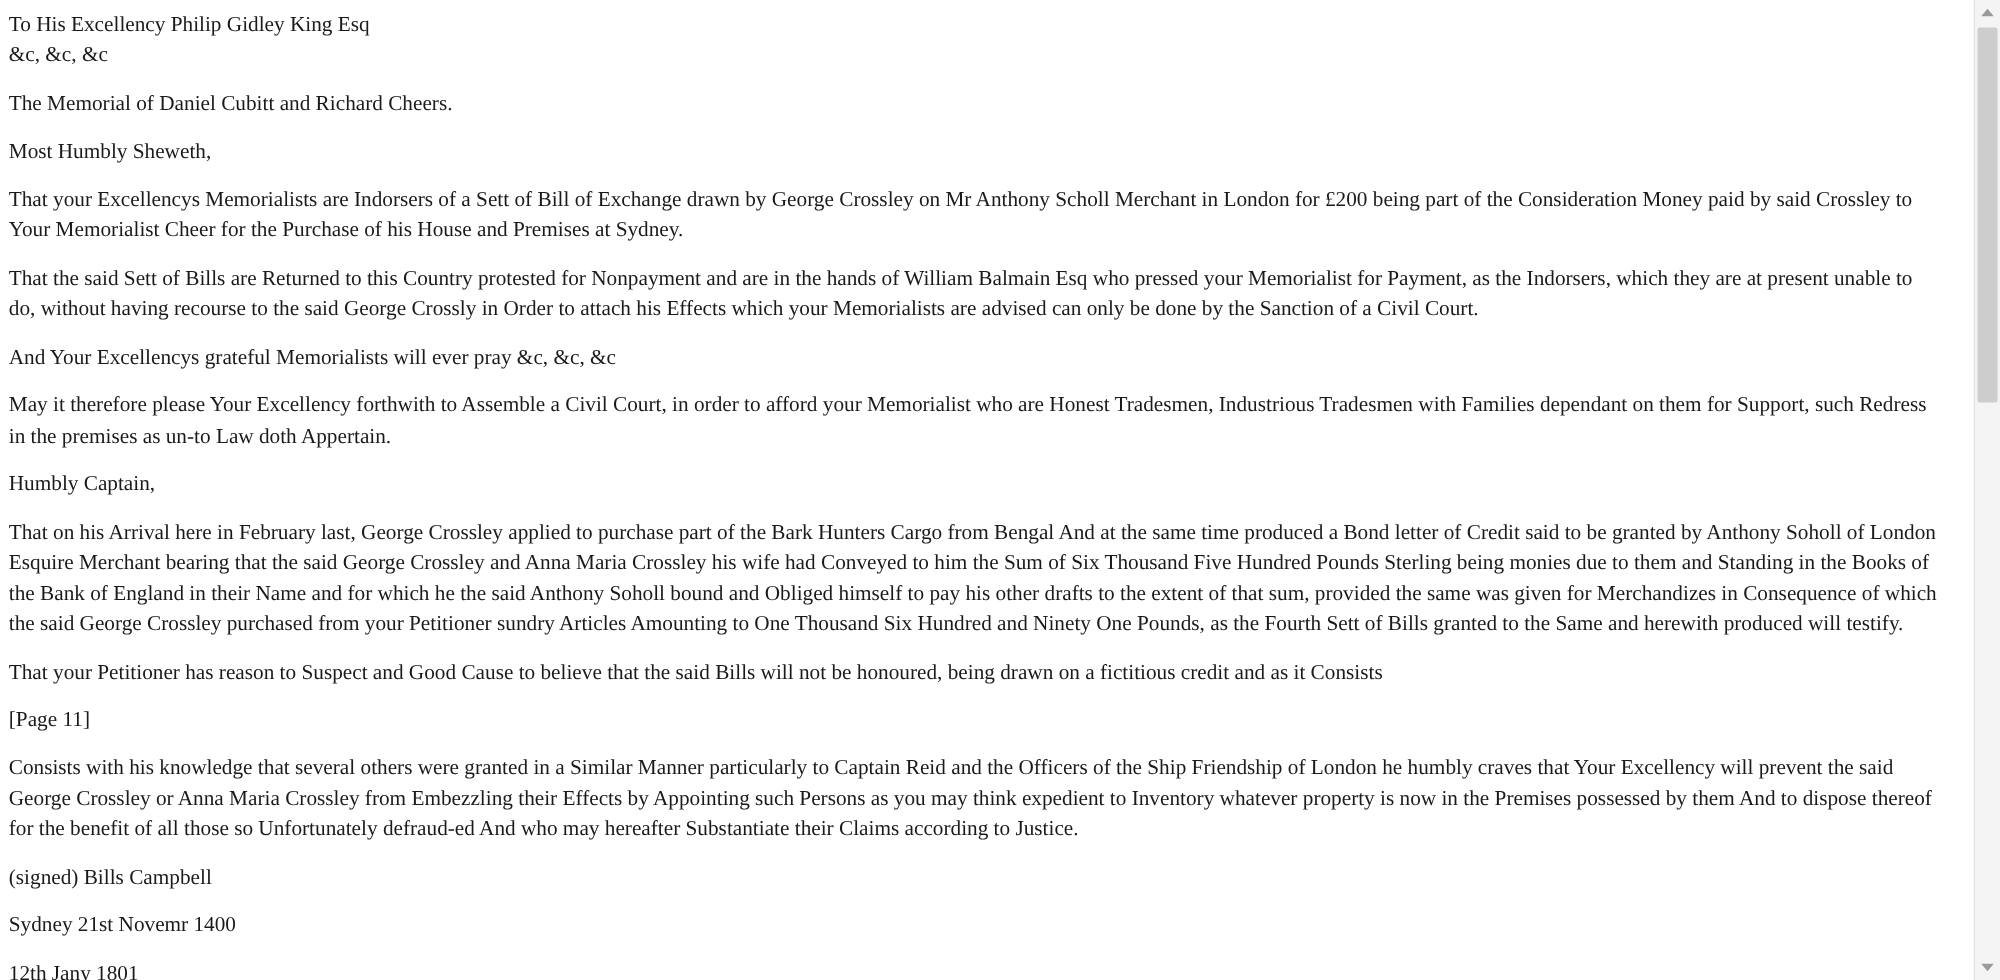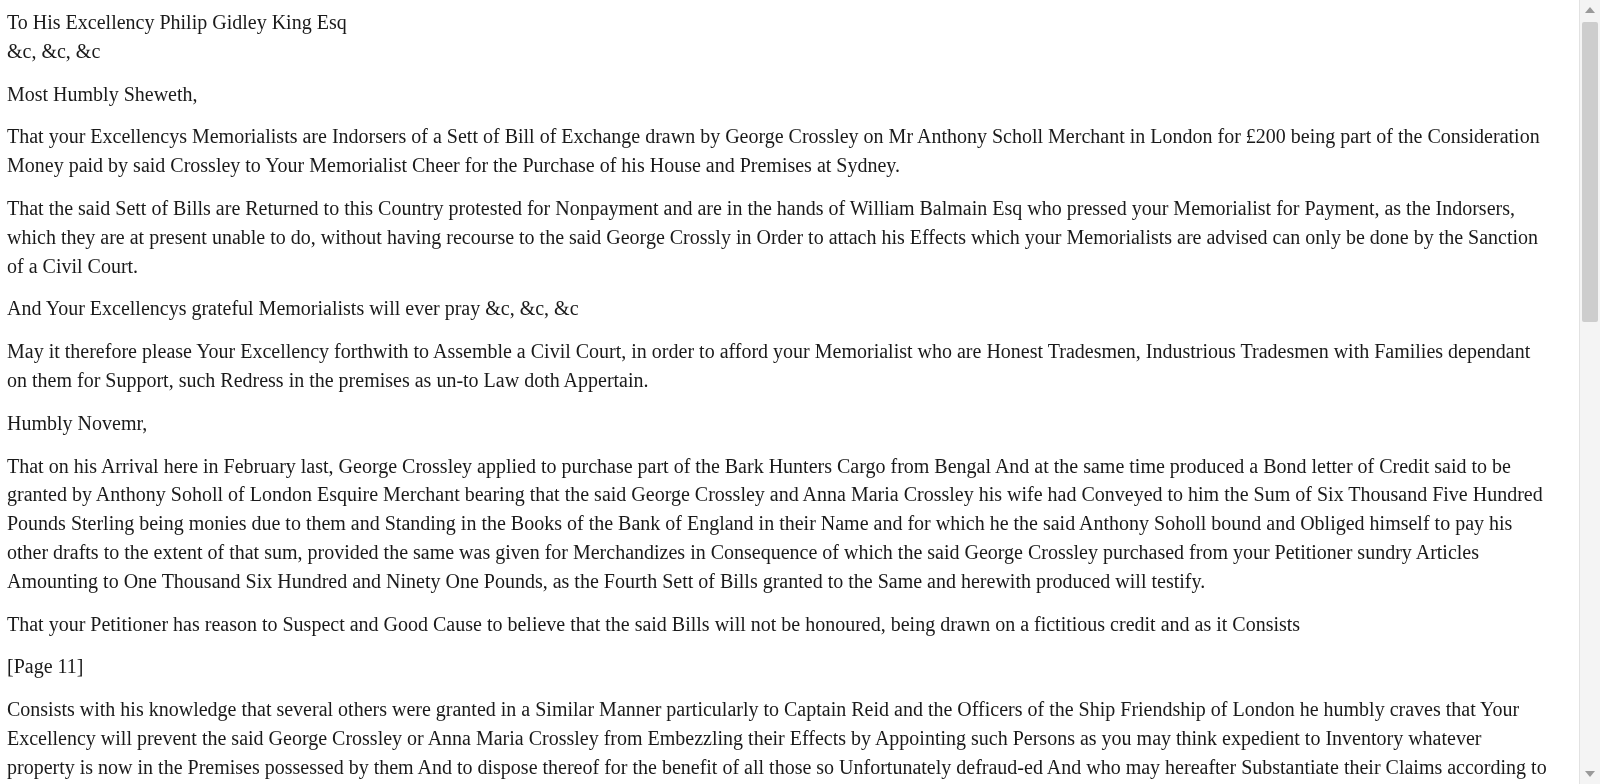--- a/index.html
+++ b/index.html
@@ -28,21 +28,21 @@
     height: 784px;
     overflow: hidden;
     padding: 8px 0 0 0;
     box-sizing: border-box;
   }
   #doc-body {
     padding: 0 26px 0 7px;
   }
   .para {
     font-family: "Liberation Serif", serif;
-    font-size: 20px;
+    font-size: 17px;
     line-height: 1.44;
     color: #1a1a1a;
     margin: 0 0 14px 0;
     text-align: left;
     white-space: pre-wrap;
   }
   
   #scrollbar {
     position: absolute;
     right: 0;
@@ -89,26 +89,27 @@
 </style>
 </head>
 <body>
 
 <div id="page">
 
   <div id="doc-scroll">
     <div id="doc-body">
       <p class="para">To His Excellency Philip Gidley King Esq
 &amp;c, &amp;c, &amp;c</p>
+      <p class="para">The Memorial of Daniel Cubitt and Richard Cheers.</p>
       <p class="para">Most Humbly Sheweth,</p>
       <p class="para">That your Excellencys Memorialists are Indorsers of a Sett of Bill of Exchange drawn by George Crossley on Mr Anthony Scholl Merchant in London for £200 being part of the Consideration Money paid by said Crossley to Your Memorialist Cheer for the Purchase of his House and Premises at Sydney.</p>
       <p class="para">That the said Sett of Bills are Returned to this Country protested for Nonpayment and are in the hands of William Balmain Esq who pressed your Memorialist for Payment, as the Indorsers, which they are at present unable to do, without having recourse to the said George Crossly in Order to attach his Effects which your Memorialists are advised can only be done by the Sanction of a Civil Court.</p>
       <p class="para">And Your Excellencys grateful Memorialists will ever pray &amp;c, &amp;c, &amp;c</p>
       <p class="para">May it therefore please Your Excellency forthwith to Assemble a Civil Court, in order to afford your Memorialist who are Honest Tradesmen, Industrious Tradesmen with Families dependant on them for Support, such Redress in the premises as un-to Law doth Appertain.</p>
-      <p class="para">Humbly Novemr,</p>
+      <p class="para">Humbly Captain,</p>
       <p class="para">That on his Arrival here in February last, George Crossley applied to purchase part of the Bark Hunters Cargo from Bengal And at the same time produced a Bond letter of Credit said to be granted by Anthony Soholl of London Esquire Merchant bearing that the said George Crossley and Anna Maria Crossley his wife had Conveyed to him the Sum of Six Thousand Five Hundred Pounds Sterling being monies due to them and Standing in the Books of the Bank of England in their Name and for which he the said Anthony Soholl bound and Obliged himself to pay his other drafts to the extent of that sum, provided the same was given for Merchandizes in Consequence of which the said George Crossley purchased from your Petitioner sundry Articles Amounting to One Thousand Six Hundred and Ninety One Pounds, as the Fourth Sett of Bills granted to the Same and herewith produced will testify.</p>
       <p class="para">That your Petitioner has reason to Suspect and Good Cause to believe that the said Bills will not be honoured, being drawn on a fictitious credit and as it Consists</p>
       <p class="para">[Page 11]</p>
       <p class="para">Consists with his knowledge that several others were granted in a Similar Manner particularly to Captain Reid and the Officers of the Ship Friendship of London he humbly craves that Your Excellency will prevent the said George Crossley or Anna Maria Crossley from Embezzling their Effects by Appointing such Persons as you may think expedient to Inventory whatever property is now in the Premises possessed by them And to dispose thereof for the benefit of all those so Unfortunately defraud-ed And who may hereafter Substantiate their Claims according to Justice.</p>
       <p class="para">(signed) Bills Campbell</p>
       <p class="para">Sydney 21st Novemr 1400</p>
       <p class="para">12th Jany 1801</p>
 
     </div>
   </div>

